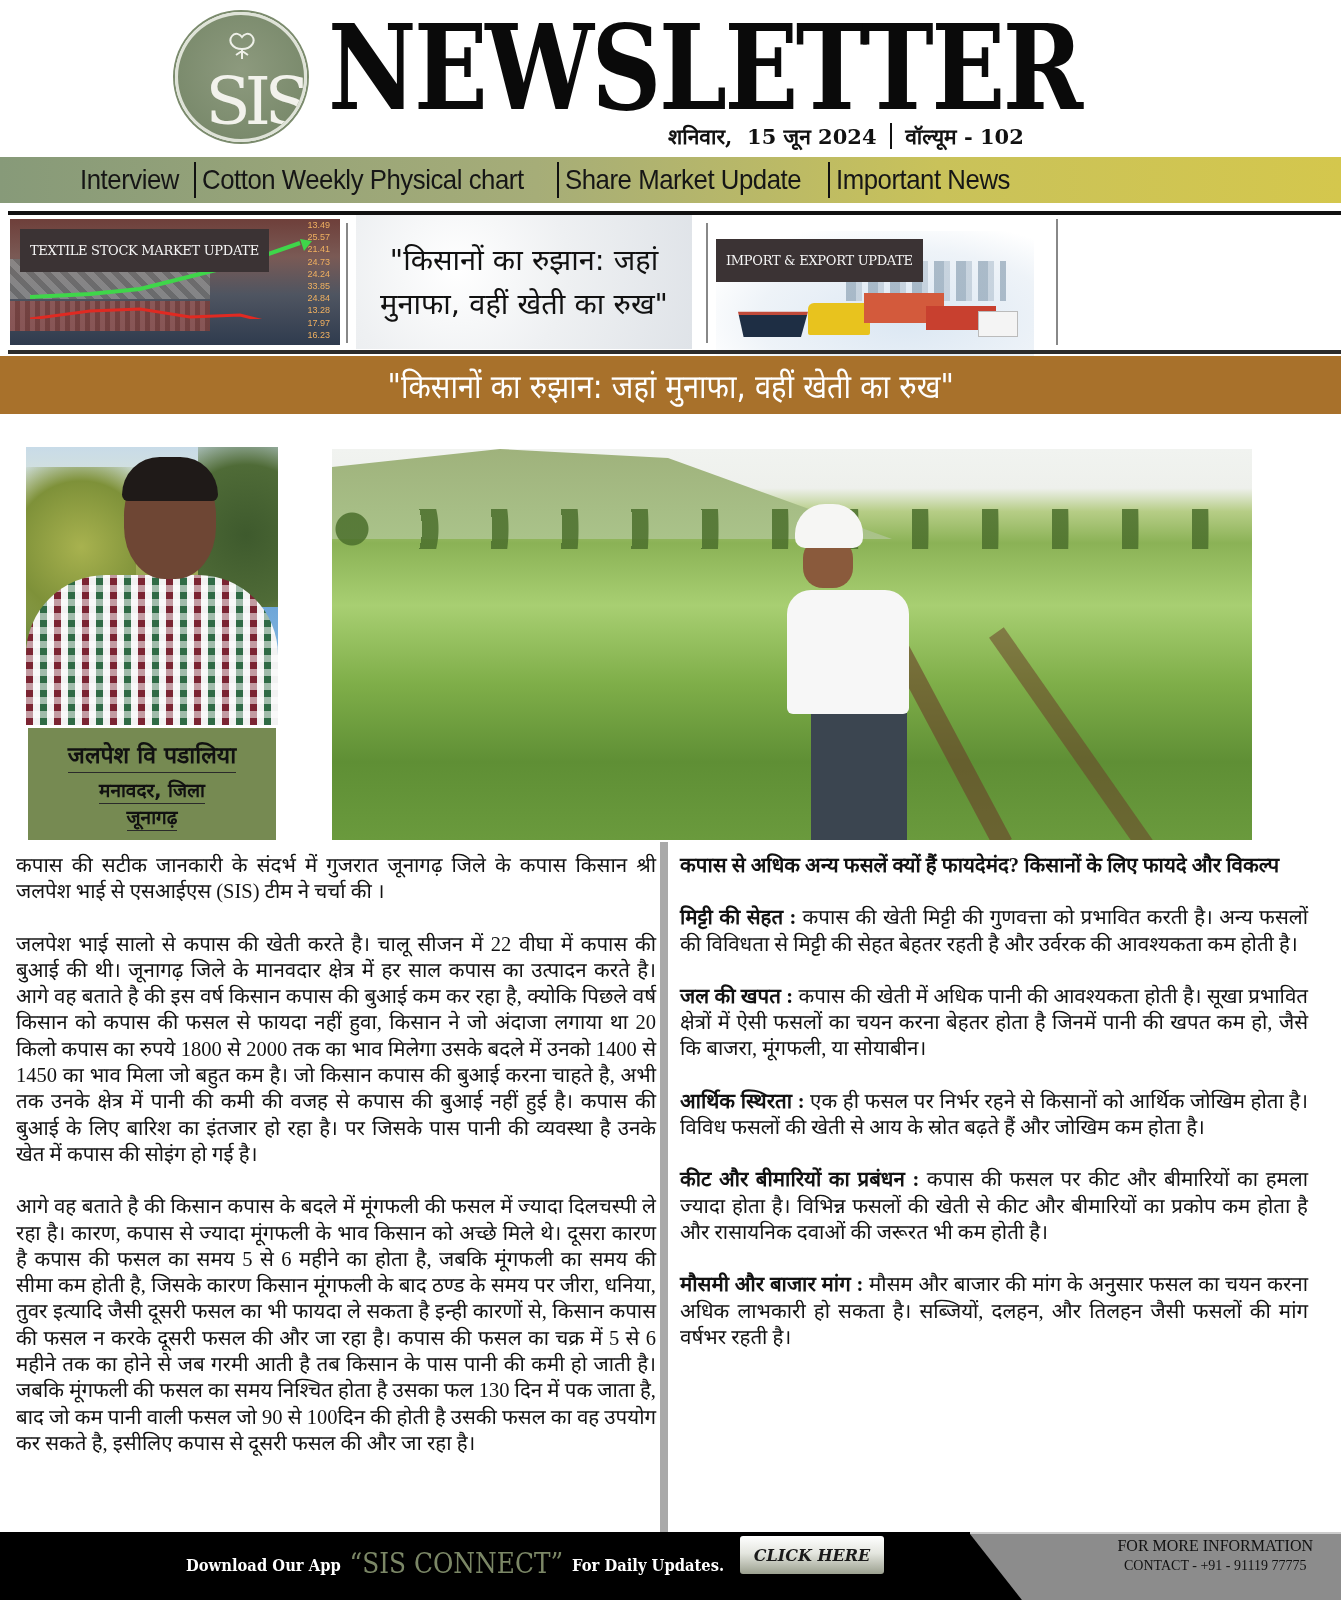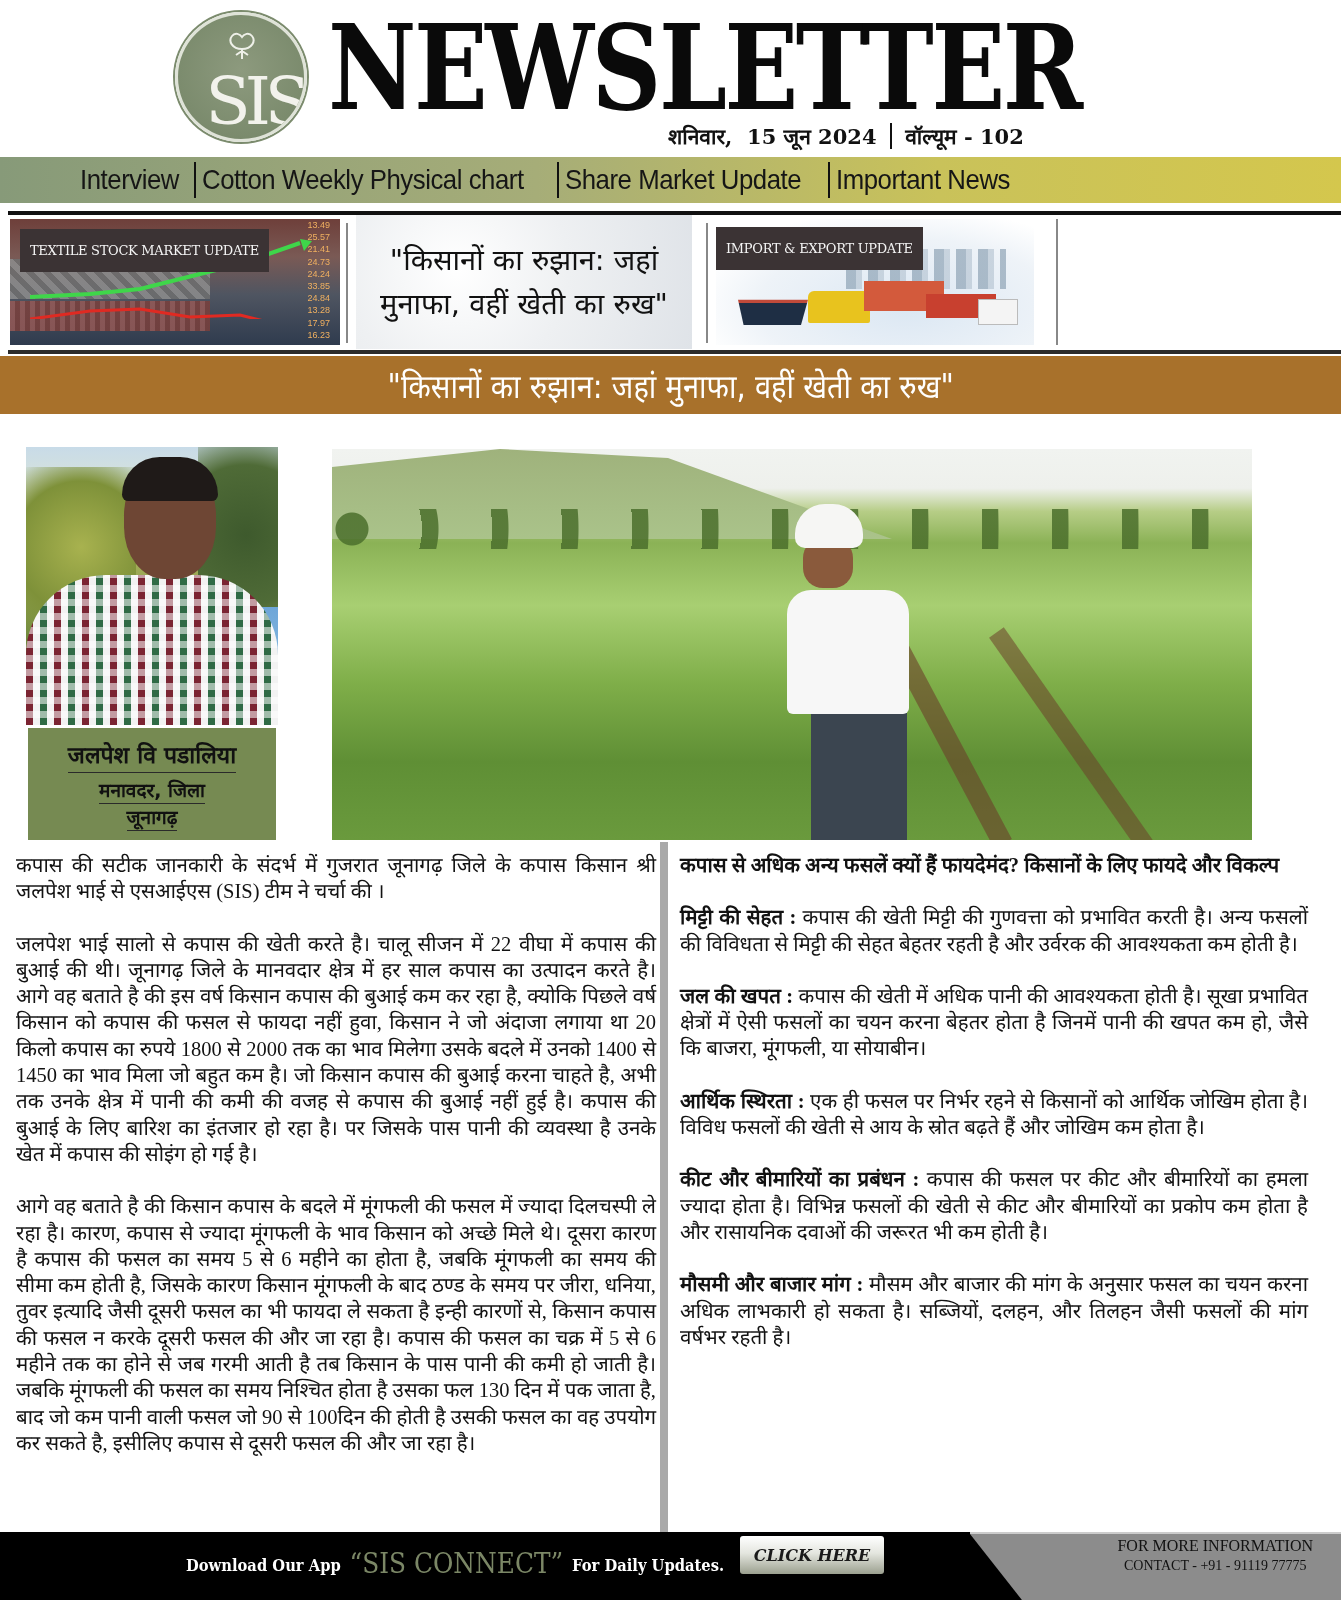--- a/index.html
+++ b/index.html
@@ -38,21 +38,21 @@
   .card-stock .knit2 { position:absolute; left:0; top:82px; width:200px; height:30px; background: repeating-linear-gradient(90deg,#9a5a56 0 5px,#7e3f3a 5px 10px); opacity:.8; }
   .card-stock .nums { position:absolute; right:10px; top:0; font-family:Liberation Sans, sans-serif; font-size:9px; color:#f0b060; line-height:12.2px; text-align:right; }
   .card-stock .upline { position:absolute; left:20px; top:20px; width:300px; height:80px; }
   .card-label { position: absolute; left: 10px; top: 10px; background: #3b3334; color: #f4f4f4;
                 font-family: "DejaVu Serif", serif; font-size: 13px; padding: 14px 10px; letter-spacing: -0.3px; }
   .vsep { position: absolute; width: 2px; background: #888; }
   .card-headline { left: 356px; top: 0px; width: 336px; height: 134px;
      background: radial-gradient(circle at 30% 40%, #ffffff 0%, #eef0f2 45%, #dfe3e8 100%);
      display: flex; align-items: center; justify-content: center; text-align: center; padding: 0 8px; }
   .card-headline span { font-family: "DejaVu Sans", sans-serif; font-size: 29px; line-height: 44px; color: #111; font-weight: 400; }
-  .card-trade { left: 716px; top: 4px; width: 318px; height: 126px;
+  .card-trade { left: 716px; top: 16px; width: 318px; height: 126px;
      background: radial-gradient(ellipse at 60% 70%, #dbe7f3 0%, #eef3f8 55%, #ffffff 80%); }
   .card-trade .ship { position:absolute; left:22px; top:70px; width:70px; height:36px; background: linear-gradient(180deg,#c04a3a 0 40%,#1e2e44 40% 100%); clip-path: polygon(0 30%,100% 30%,90% 100%,8% 100%); }
   .card-trade .train { position:absolute; left:92px; top:72px; width:62px; height:32px; background:#e8c31e; border-radius:6px 6px 2px 2px; }
   .card-trade .cont1 { position:absolute; left:148px; top:62px; width:80px; height:30px; background:#d35a3c; }
   .card-trade .cont2 { position:absolute; left:210px; top:75px; width:70px; height:24px; background:#c8402f; }
   .card-trade .truck { position:absolute; left:262px; top:80px; width:40px; height:26px; background:#f4f4f4; border:1px solid #bbb; }
   .card-trade .city { position:absolute; left:130px; top:30px; width:160px; height:40px; background: repeating-linear-gradient(90deg,#8ea3b5 0 10px,#b9c7d4 10px 16px,transparent 16px 22px); opacity:.7; }
   .metals { position: absolute; left: 1060px; top: 14px; width: 270px; text-align: center; }
   .metals div { font-family: "DejaVu Serif", serif; font-weight: 700; font-size: 21px; line-height: 34px; color: #151515; transform: scaleX(0.92); }
   .rule-mid { position: absolute; left: 8px; top: 350px; width: 1333px; height: 4px; background: #2c2c2c; }

